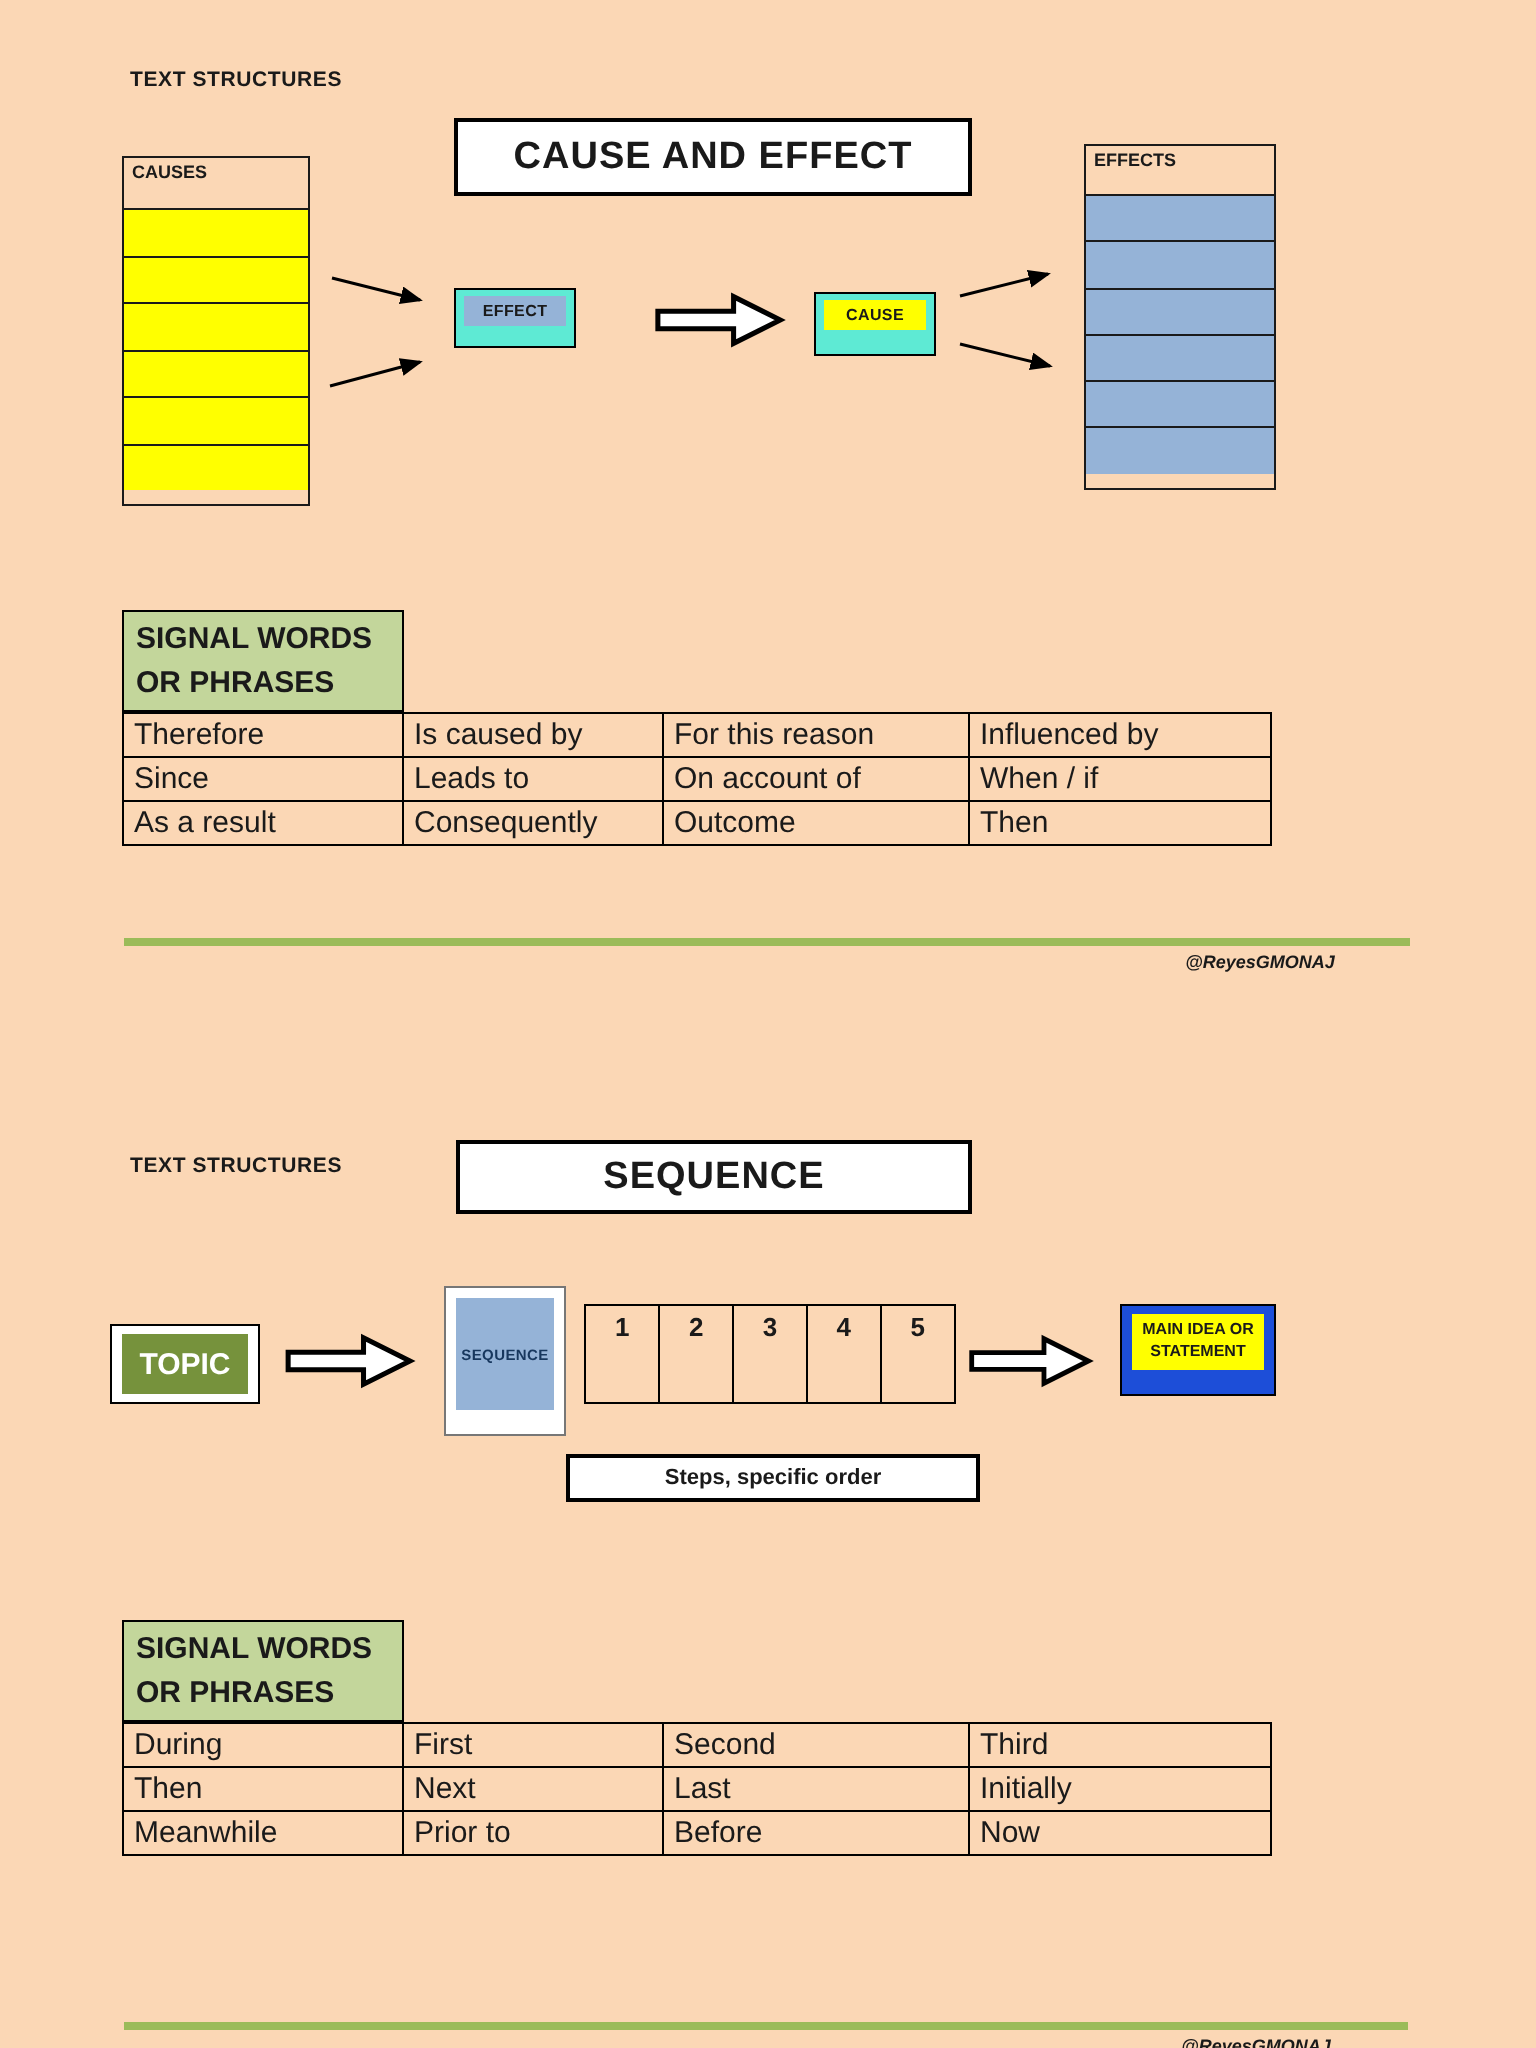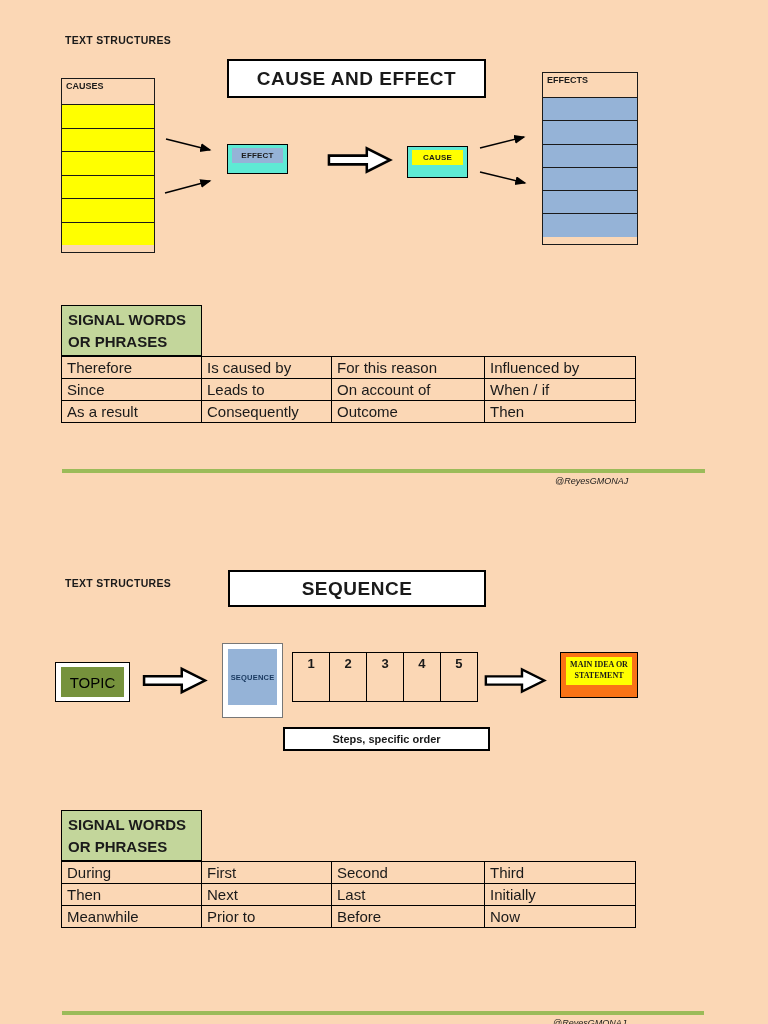--- a/index.html
+++ b/index.html
@@ -27,33 +27,33 @@
   .hl-yellow{background:#FFFF00;}
   .caption-box{background:#fff;border:2px solid #000;box-sizing:border-box;display:flex;align-items:center;justify-content:center;
     font-size:11.5px;font-weight:bold;}
   
   .signal-hdr{background:#C3D69B;border:1px solid #000;box-sizing:border-box;
     font-size:15px;font-weight:bold;line-height:1.45;padding:3px 6px;}
   table.signal{border-collapse:collapse;table-layout:fixed;}
   table.signal td{border:1px solid #000;font-size:15px;height:21px;padding:0 2px 0 5px;white-space:nowrap;overflow:hidden;}
   .tbl2 tr:nth-child(4) td:nth-child(2){font-size:12px;}
   .green-line{background:#9BBB59;}
-  .credit{font-size:9px;font-style:italic;font-weight:normal;text-align:left;}
+  .credit{font-size:9px;font-style:italic;font-weight:bold;text-align:center;}
   
   .topic-outer{background:#fff;border:1px solid #000;box-sizing:border-box;}
   .topic-inner{position:absolute;left:5px;right:5px;top:4px;bottom:4px;background:#76923C;
-    display:flex;align-items:center;justify-content:center;font-size:15px;font-weight:normal;color:#000000;}
+    display:flex;align-items:center;justify-content:center;font-size:15px;font-weight:bold;color:#ffffff;}
   .seq-outer{background:#fff;border:1px solid #777;box-sizing:border-box;}
   .seq-inner{position:absolute;left:5px;right:5px;top:5px;bottom:12px;background:#95B3D7;
     display:flex;align-items:center;justify-content:center;font-size:7.5px;font-weight:bold;color:#17375E;letter-spacing:.2px;}
   .steps-strip{display:flex;}
   .step-cell{flex:1;border:1.4px solid #000;margin-left:-1.4px;box-sizing:border-box;
     text-align:center;padding-top:3px;font-size:13px;font-weight:bold;}
   .step-cell:first-child{margin-left:0;}
-  .main-idea{background:#f97316;border:1.6px solid #000;box-sizing:border-box;font-family:Liberation Serif, serif;}
+  .main-idea{background:#1d4ed8;border:1.6px solid #000;box-sizing:border-box;}
   .main-idea .yellow{position:absolute;left:5px;right:5px;top:4px;height:28px;background:#FFFF00;
     display:flex;align-items:center;justify-content:center;text-align:center;
     font-size:8px;font-weight:bold;line-height:1.35;}
 </style>
 </head>
 <body>
 
 <div class="page">
 
   <div class="abs ts-label" style="left:65px;top:34px;">TEXT STRUCTURES</div>

